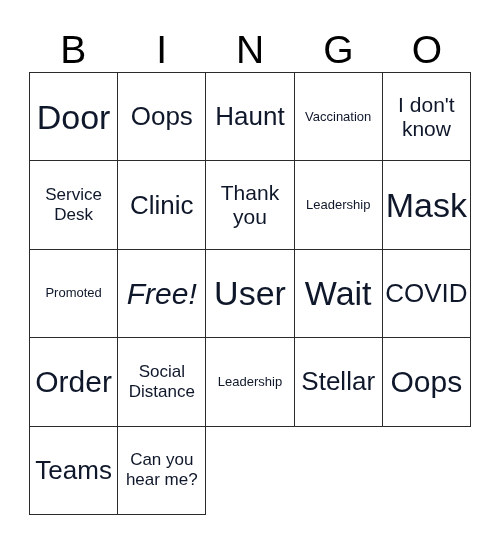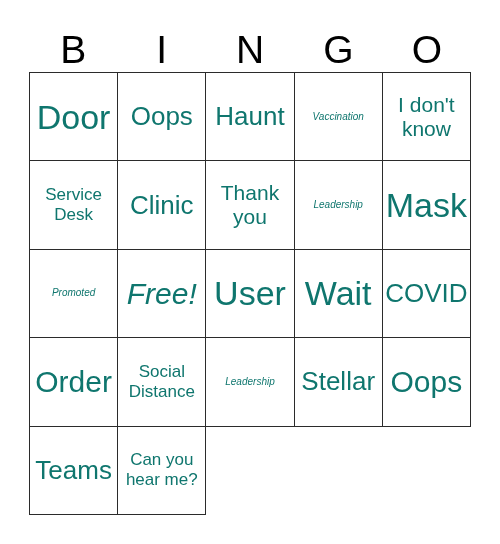--- a/index.html
+++ b/index.html
@@ -71,33 +71,33 @@
     justify-content: center;
     text-align: center;
     padding: 1px 2px;
     background: #ffffff;
     overflow: hidden;
   }
   .bingo-cell .cell-text {
     display: block;
     width: 100%;
     text-align: center;
-    color: #0f766e;
+    color: #0f172a;
     word-break: normal;
     overflow-wrap: break-word;
     white-space: normal;
   }
 
   
   .sz-xl  { font-size: 34px; line-height: 38px; }
   .sz-lg  { font-size: 30px; line-height: 33px; }
   .sz-md  { font-size: 26px; line-height: 29px; }
   .sz-sm  { font-size: 21px; line-height: 24px; }
   .sz-xs  { font-size: 17px; line-height: 20px; }
-  .sz-xxs { font-size: 10px; line-height: 16px; font-style: italic; }
+  .sz-xxs { font-size: 13px; line-height: 16px; }
 </style>
 </head>
 <body>
 
 <div id="bingo-card" style="background: rgb(255, 255, 255); color: rgb(0, 0, 0);">
 
   <div id="bingo-header">
     <div class="header-letter">B</div>
     <div class="header-letter">I</div>
     <div class="header-letter">N</div>

